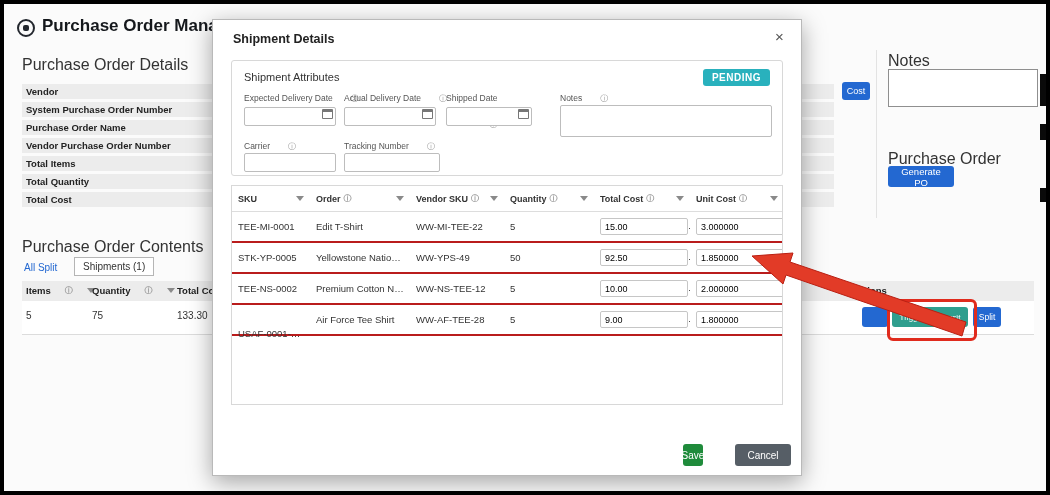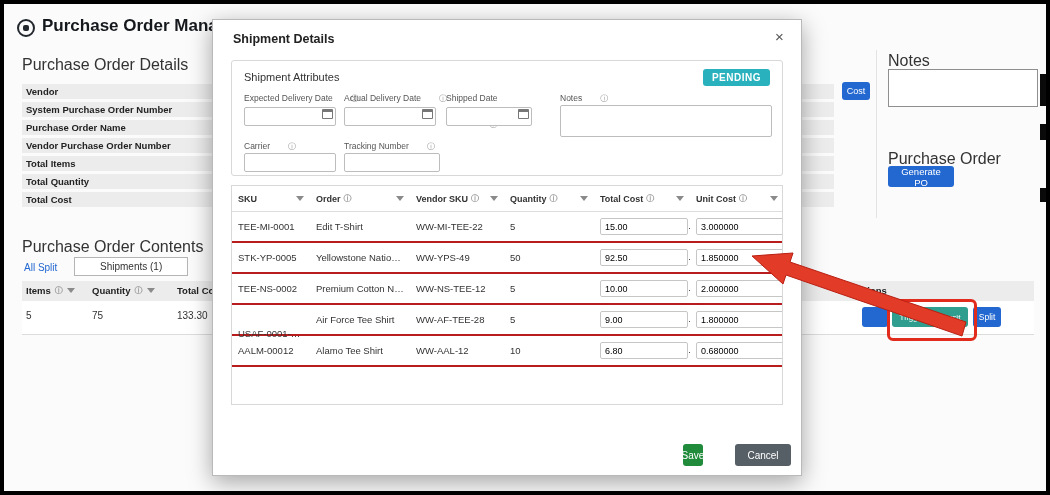--- a/index.html
+++ b/index.html
@@ -8,21 +8,21 @@
   .abs{position:absolute;}
   .sechead{font-size:16px;color:#333;}
   .btn{display:flex;align-items:center;justify-content:center;color:#fff;border:none;border-radius:3px;cursor:pointer;box-sizing:border-box;}
   .btn-blue{background:#2368d1;}
   .btn-teal{background:#2f9e8e;}
   .btn-green{background:#1f8b3b;}
   .btn-gray{background:#565e66;}
   .drow{position:absolute;left:18px;width:812px;height:15px;background:#ececec;font-weight:bold;font-size:9.5px;line-height:15px;padding-left:4px;box-sizing:border-box;color:#222;}
   .info{font-size:8px;color:#999;line-height:1;}
   .funnel{width:0;height:0;border-left:4px solid transparent;border-right:4px solid transparent;border-top:5px solid #8a8a8a;}
-  .bgth{position:absolute;top:281px;font-size:9.5px;font-weight:bold;color:#222;display:flex;gap:4px;align-items:center;}
+  .bgth{position:absolute;top:281px;font-size:9.5px;font-weight:bold;color:#222;display:flex;gap:14px;align-items:center;}
   .bgtd{position:absolute;top:306px;font-size:10px;color:#333;}
   .edge{position:absolute;background:#0a0a0a;}
   
   .modal{position:absolute;left:208px;top:15px;width:588px;height:455px;background:#fff;border:1px solid #b9b9b9;box-shadow:0 6px 22px rgba(0,0,0,.35);z-index:20;text-decoration:underline;}
   .modal-title{position:absolute;left:20px;top:12px;font-size:12.5px;font-weight:bold;color:#222;}
   .close{position:absolute;left:562px;top:8px;font-size:15px;color:#555;cursor:pointer;}
   .attrbox{position:absolute;left:18px;top:40px;width:552px;height:116px;border:1px solid #d8d8d8;border-radius:3px;box-sizing:border-box;}
   .flabel{position:absolute;font-size:8.5px;color:#555;display:flex;gap:18px;align-items:flex-end;white-space:nowrap;}
   .tinput{position:absolute;height:19px;border:1px solid #bdbdbd;border-radius:2px;font-size:9px;padding:0 4px;box-sizing:border-box;background:#fff;}
   .dwrap{position:absolute;height:19px;}
@@ -66,21 +66,21 @@
 
   <div class="abs sechead" style="left:884px;top:146px;">Purchase Order Cotton</div>
   <button class="btn btn-blue abs" style="left:884px;top:162px;width:66px;height:21px;font-size:9.5px;">Generate PO</button>
 
   <div class="edge" style="left:1036px;top:70px;width:8px;height:32px;"></div>
   <div class="edge" style="left:1036px;top:120px;width:8px;height:16px;"></div>
   <div class="edge" style="left:1036px;top:184px;width:8px;height:14px;"></div>
 
   <div class="abs sechead" style="left:18px;top:234px;">Purchase Order Contents</div>
   <div class="abs" style="left:20px;top:258px;font-size:10px;color:#2368d1;cursor:pointer;">All Split</div>
-  <div class="abs" style="left:70px;top:253px;font-size:10px;color:#333;border:1px solid #b5b5b5;background:#fff;padding:3px 25px;cursor:pointer;">Shipments (1)</div>
+  <div class="abs" style="left:70px;top:253px;font-size:10px;color:#333;border:1px solid #b5b5b5;background:#fff;padding:3px 8px;cursor:pointer;">Shipments (1)</div>
 
   <div class="abs" style="left:18px;top:277px;width:1012px;height:20px;background:#ececec;"></div>
   <div class="abs" style="left:18px;top:297px;width:1012px;height:33px;background:#fff;border-bottom:1px solid #dcdcdc;"></div>
 
   <div class="bgth" style="left:22px;">
     <span>Items</span>
     <span class="info">ⓘ</span>
     <div class="funnel"></div>
   </div>
   <div class="bgth" style="left:88px;">
@@ -213,28 +213,20 @@
         <div class="mc" style="flex:0 0 94px;"><input class="cellinput" value="2.000000" style=""></div>
       </div>
       <div class="mrow">
         <div class="mc" style="flex:0 0 78px;margin-top:28px;">USAF-0001-TEE</div>
         <div class="mc" style="flex:0 0 100px;">Air Force Tee Shirt</div>
         <div class="mc" style="flex:0 0 94px;">WW-AF-TEE-28</div>
         <div class="mc" style="flex:0 0 90px;">5</div>
         <div class="mc" style="flex:0 0 96px;"><input class="cellinput" value="9.00" style=""></div>
         <div class="mc" style="flex:0 0 94px;"><input class="cellinput" value="1.800000" style=""></div>
       </div>
-      <div class="mrow">
-        <div class="mc" style="flex:0 0 78px;">AALM-00012</div>
-        <div class="mc" style="flex:0 0 100px;">Alamo Tee Shirt</div>
-        <div class="mc" style="flex:0 0 94px;">WW-AAL-12</div>
-        <div class="mc" style="flex:0 0 90px;">10</div>
-        <div class="mc" style="flex:0 0 96px;"><input class="cellinput" value="6.80" style=""></div>
-        <div class="mc" style="flex:0 0 94px;"><input class="cellinput" value="0.680000" style=""></div>
-      </div>
     </div>
 
     <button class="btn btn-green abs" style="left:470px;top:424px;width:20px;height:22px;font-size:10px;">Save</button>
     <button class="btn btn-gray abs" style="left:522px;top:424px;width:56px;height:22px;font-size:10px;">Cancel</button>
   </div>
 
   <div class="redbox"></div>
   <svg class="abs" style="left:0;top:0;width:1050px;height:495px;z-index:31;pointer-events:none;" viewBox="0 0 1050 495">
     <polygon points="748,252 789,249 786,258 962,318 958,332 782,271 779,280" fill="#e23b27" stroke="#b91f12" stroke-width="1"></polygon>
   </svg>

